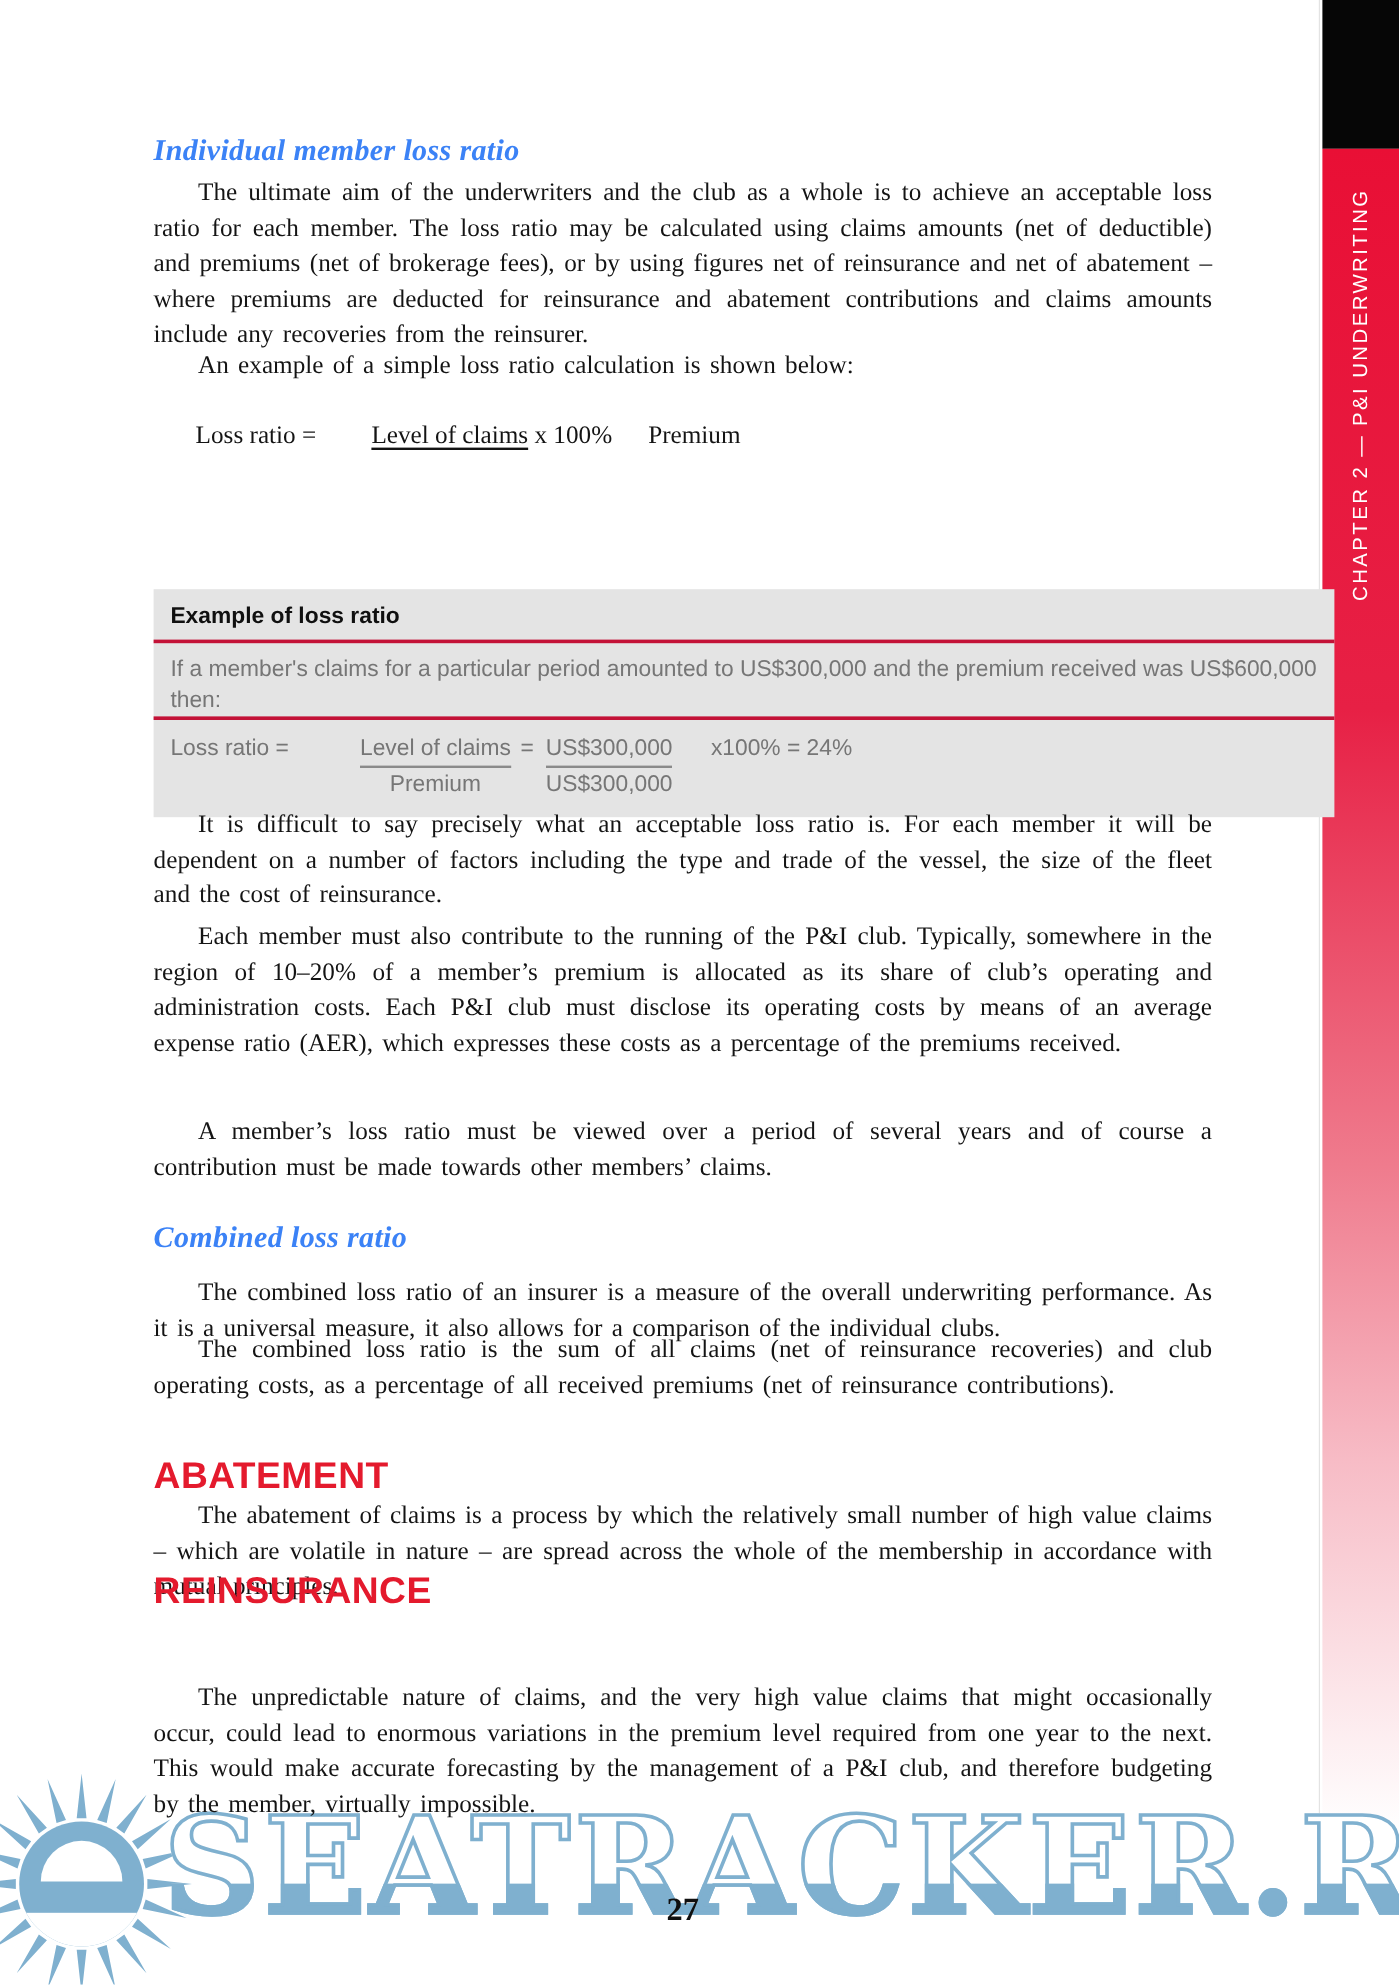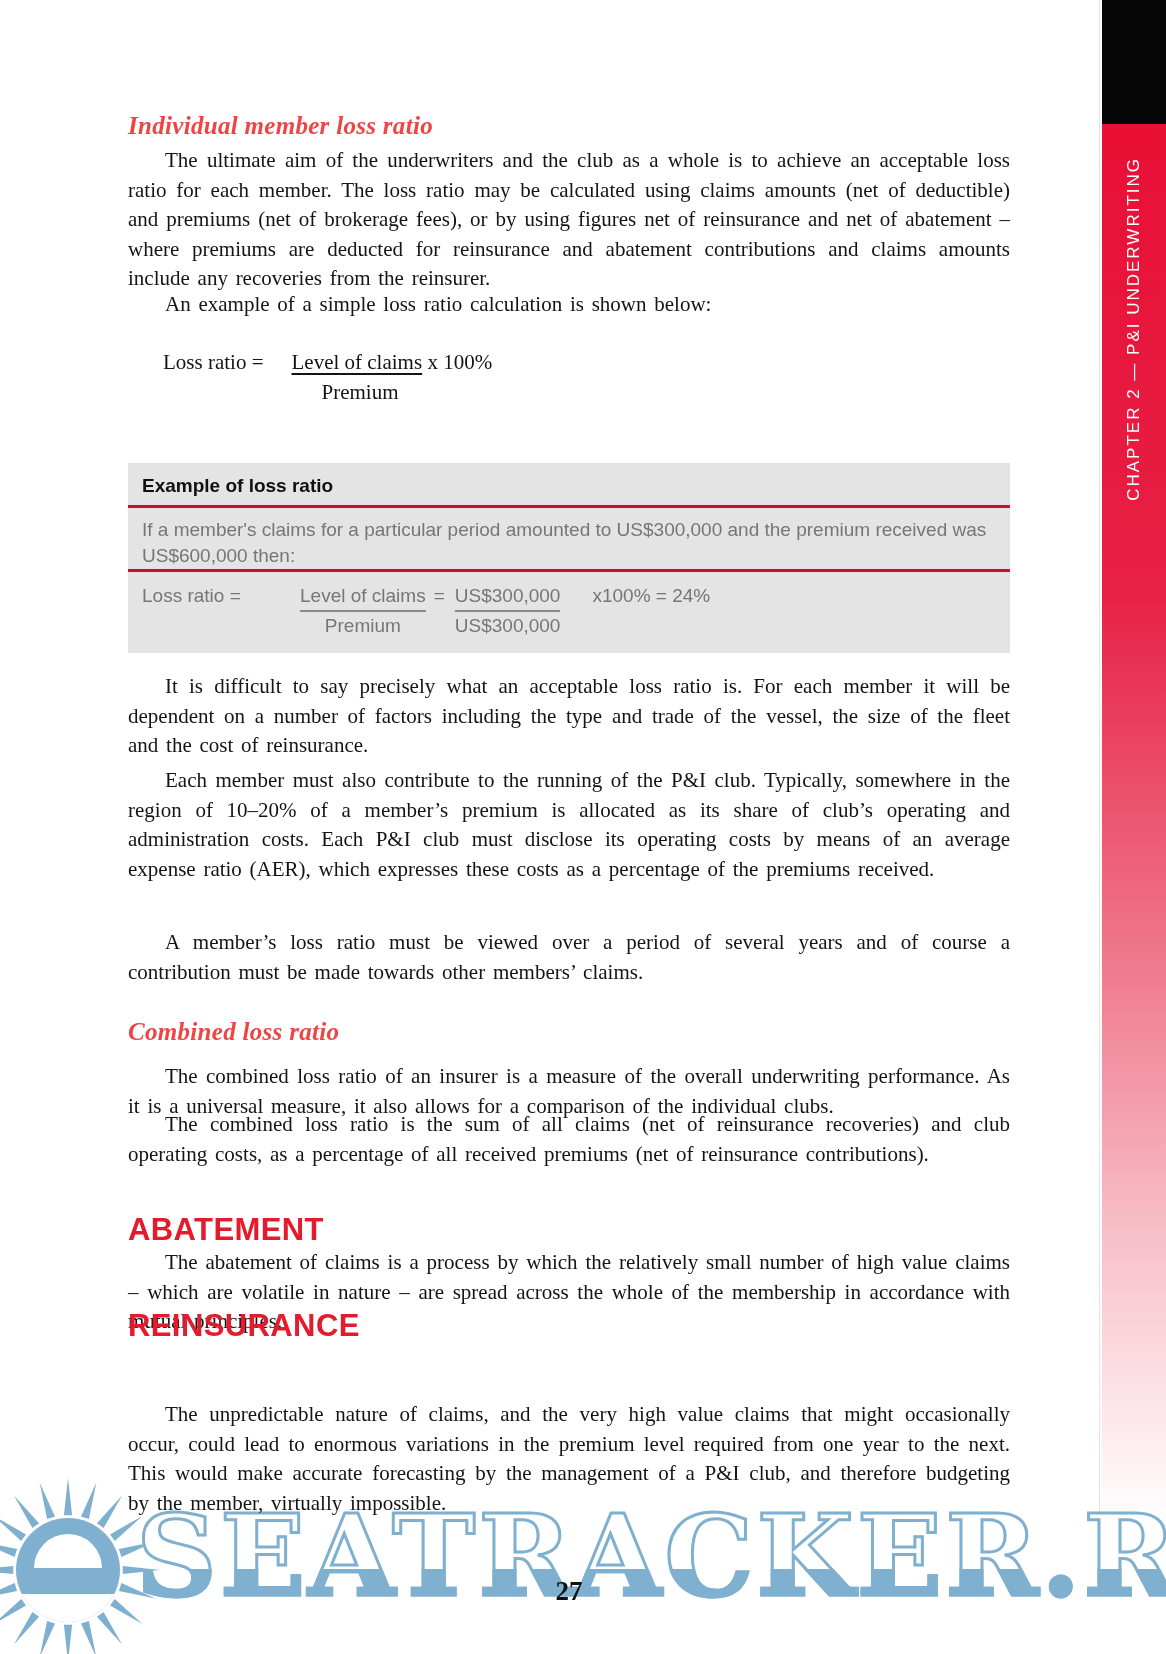--- a/index.html
+++ b/index.html
@@ -17,34 +17,34 @@
   .chapter-tab span{writing-mode:vertical-rl;transform:rotate(180deg);
                color:#ffffff;font-family:"Liberation Sans",sans-serif;font-size:17px;
                font-weight:400;letter-spacing:2px;white-space:nowrap;}
 
   
   .content{position:absolute;left:128px;top:0;width:882px;z-index:2;}
   .abs{position:absolute;left:0;width:882px;}
   p.body{margin:0;font-size:21px;line-height:29.5px;color:#141414;
          text-align:justify;word-spacing:2.5px;}
   p.body .ind{display:inline-block;width:37px;}
-  h1.serif-h{margin:0;font-size:25px;font-weight:bold;font-style:italic;color:#ef4444;
+  h1.serif-h{margin:0;font-size:25px;font-weight:bold;font-style:italic;color:#3b82f6;
              letter-spacing:0.3px;}
   h2.red-h{margin:0;font-family:"Liberation Sans",sans-serif;font-size:31px;font-weight:bold;
            color:#e41a2d;letter-spacing:0.4px;}
 
   
   .formula-main{display:flex;align-items:flex-start;font-size:21px;line-height:29.5px;color:#141414;}
   .fm-lhs{margin-left:35px;}
-  .fm-frac{display:flex;flex-direction:column;margin-left:28px;}
+  .fm-frac{display:flex;margin-left:46px;}
   .fm-underline{text-decoration:underline;text-underline-offset:4px;}
   .fm-den{margin-left:30px;align-self:flex-start;}
 
   
-  .example-box{background:#e4e4e4;width:882px;font-family:"Liberation Sans",sans-serif;}
+  .example-box{background:#e4e4e4;width:984px;font-family:"Liberation Sans",sans-serif;margin-top:28px;}
   .eb-title{padding:12px 14px 8px 14px;font-size:19px;font-weight:bold;color:#101010;}
   .eb-rule{height:3px;background:#c31237;}
   .eb-intro{padding:9px 14px 0 14px;font-size:19px;line-height:26px;color:#767676;}
   .eb-formula{display:flex;align-items:flex-start;padding:10px 14px 14px 14px;
               font-size:19px;line-height:27px;color:#767676;}
   .eb-lhs{width:158px;}
   .frac{display:flex;flex-direction:column;align-items:center;}
   .frac .num{border-bottom:2px solid #8a8a8a;padding-bottom:1px;}
   .eb-eq{margin:0 10px 0 8px;}
   .eb-result{margin-left:32px;}

